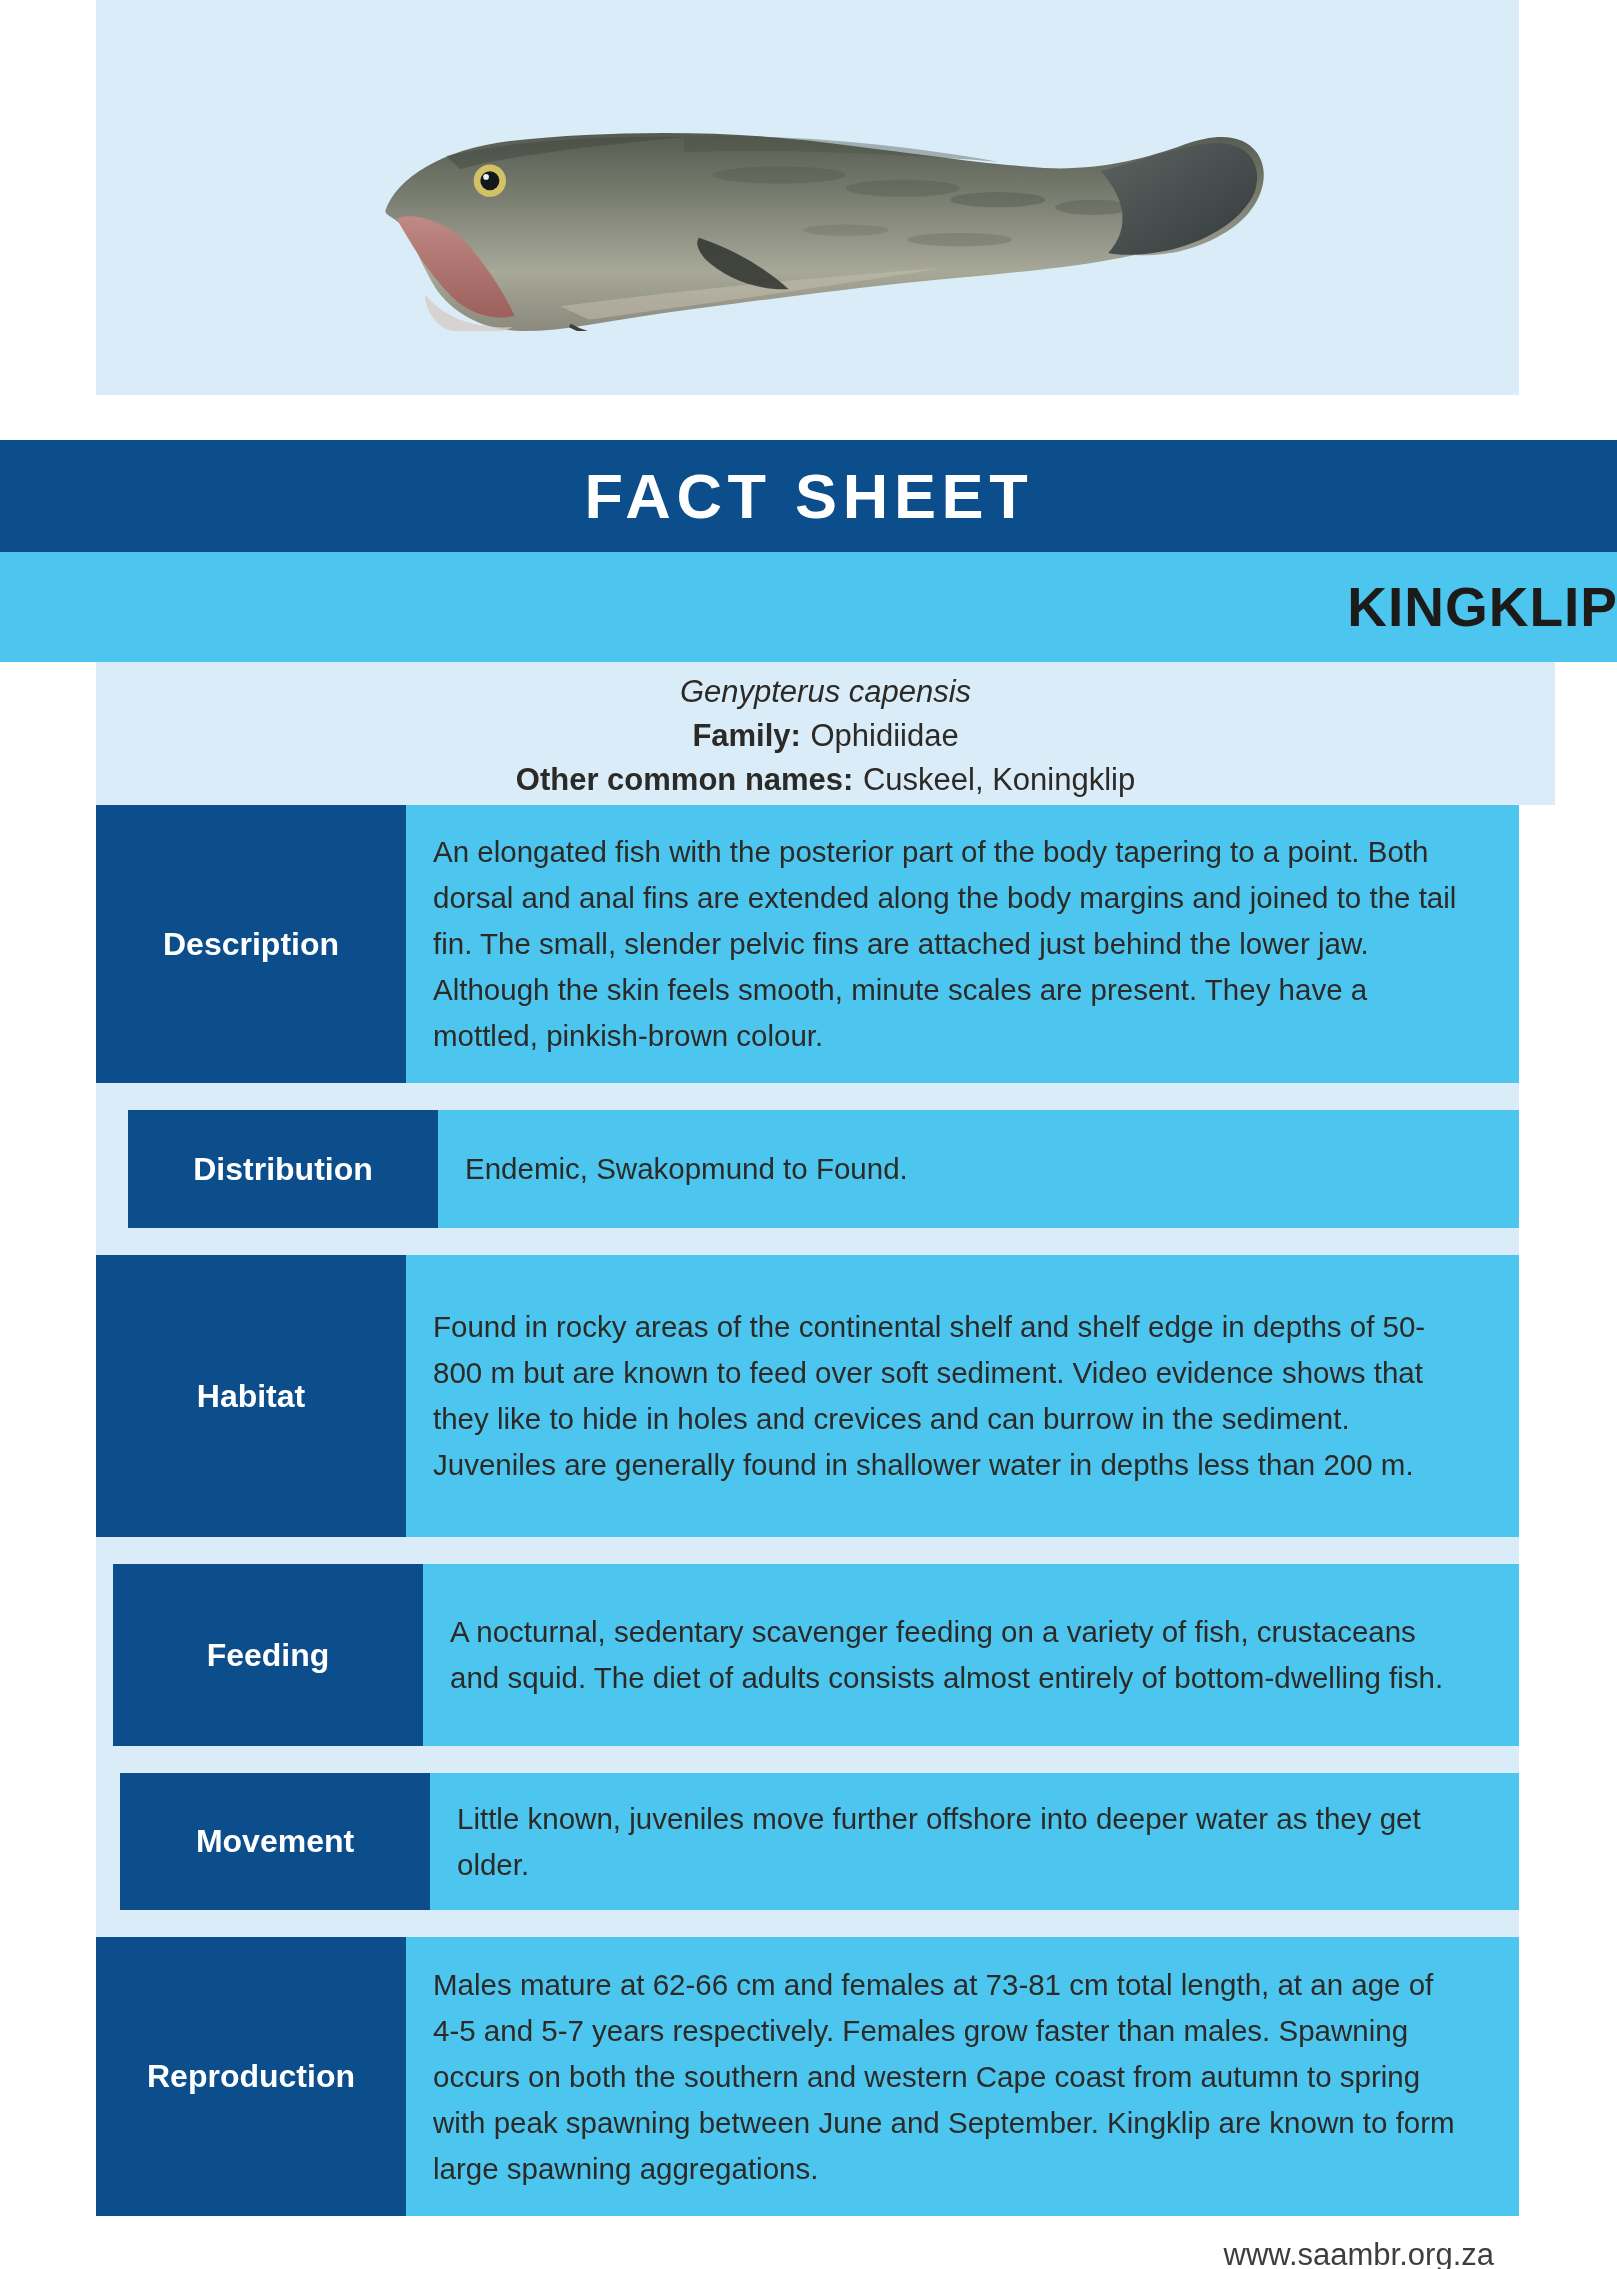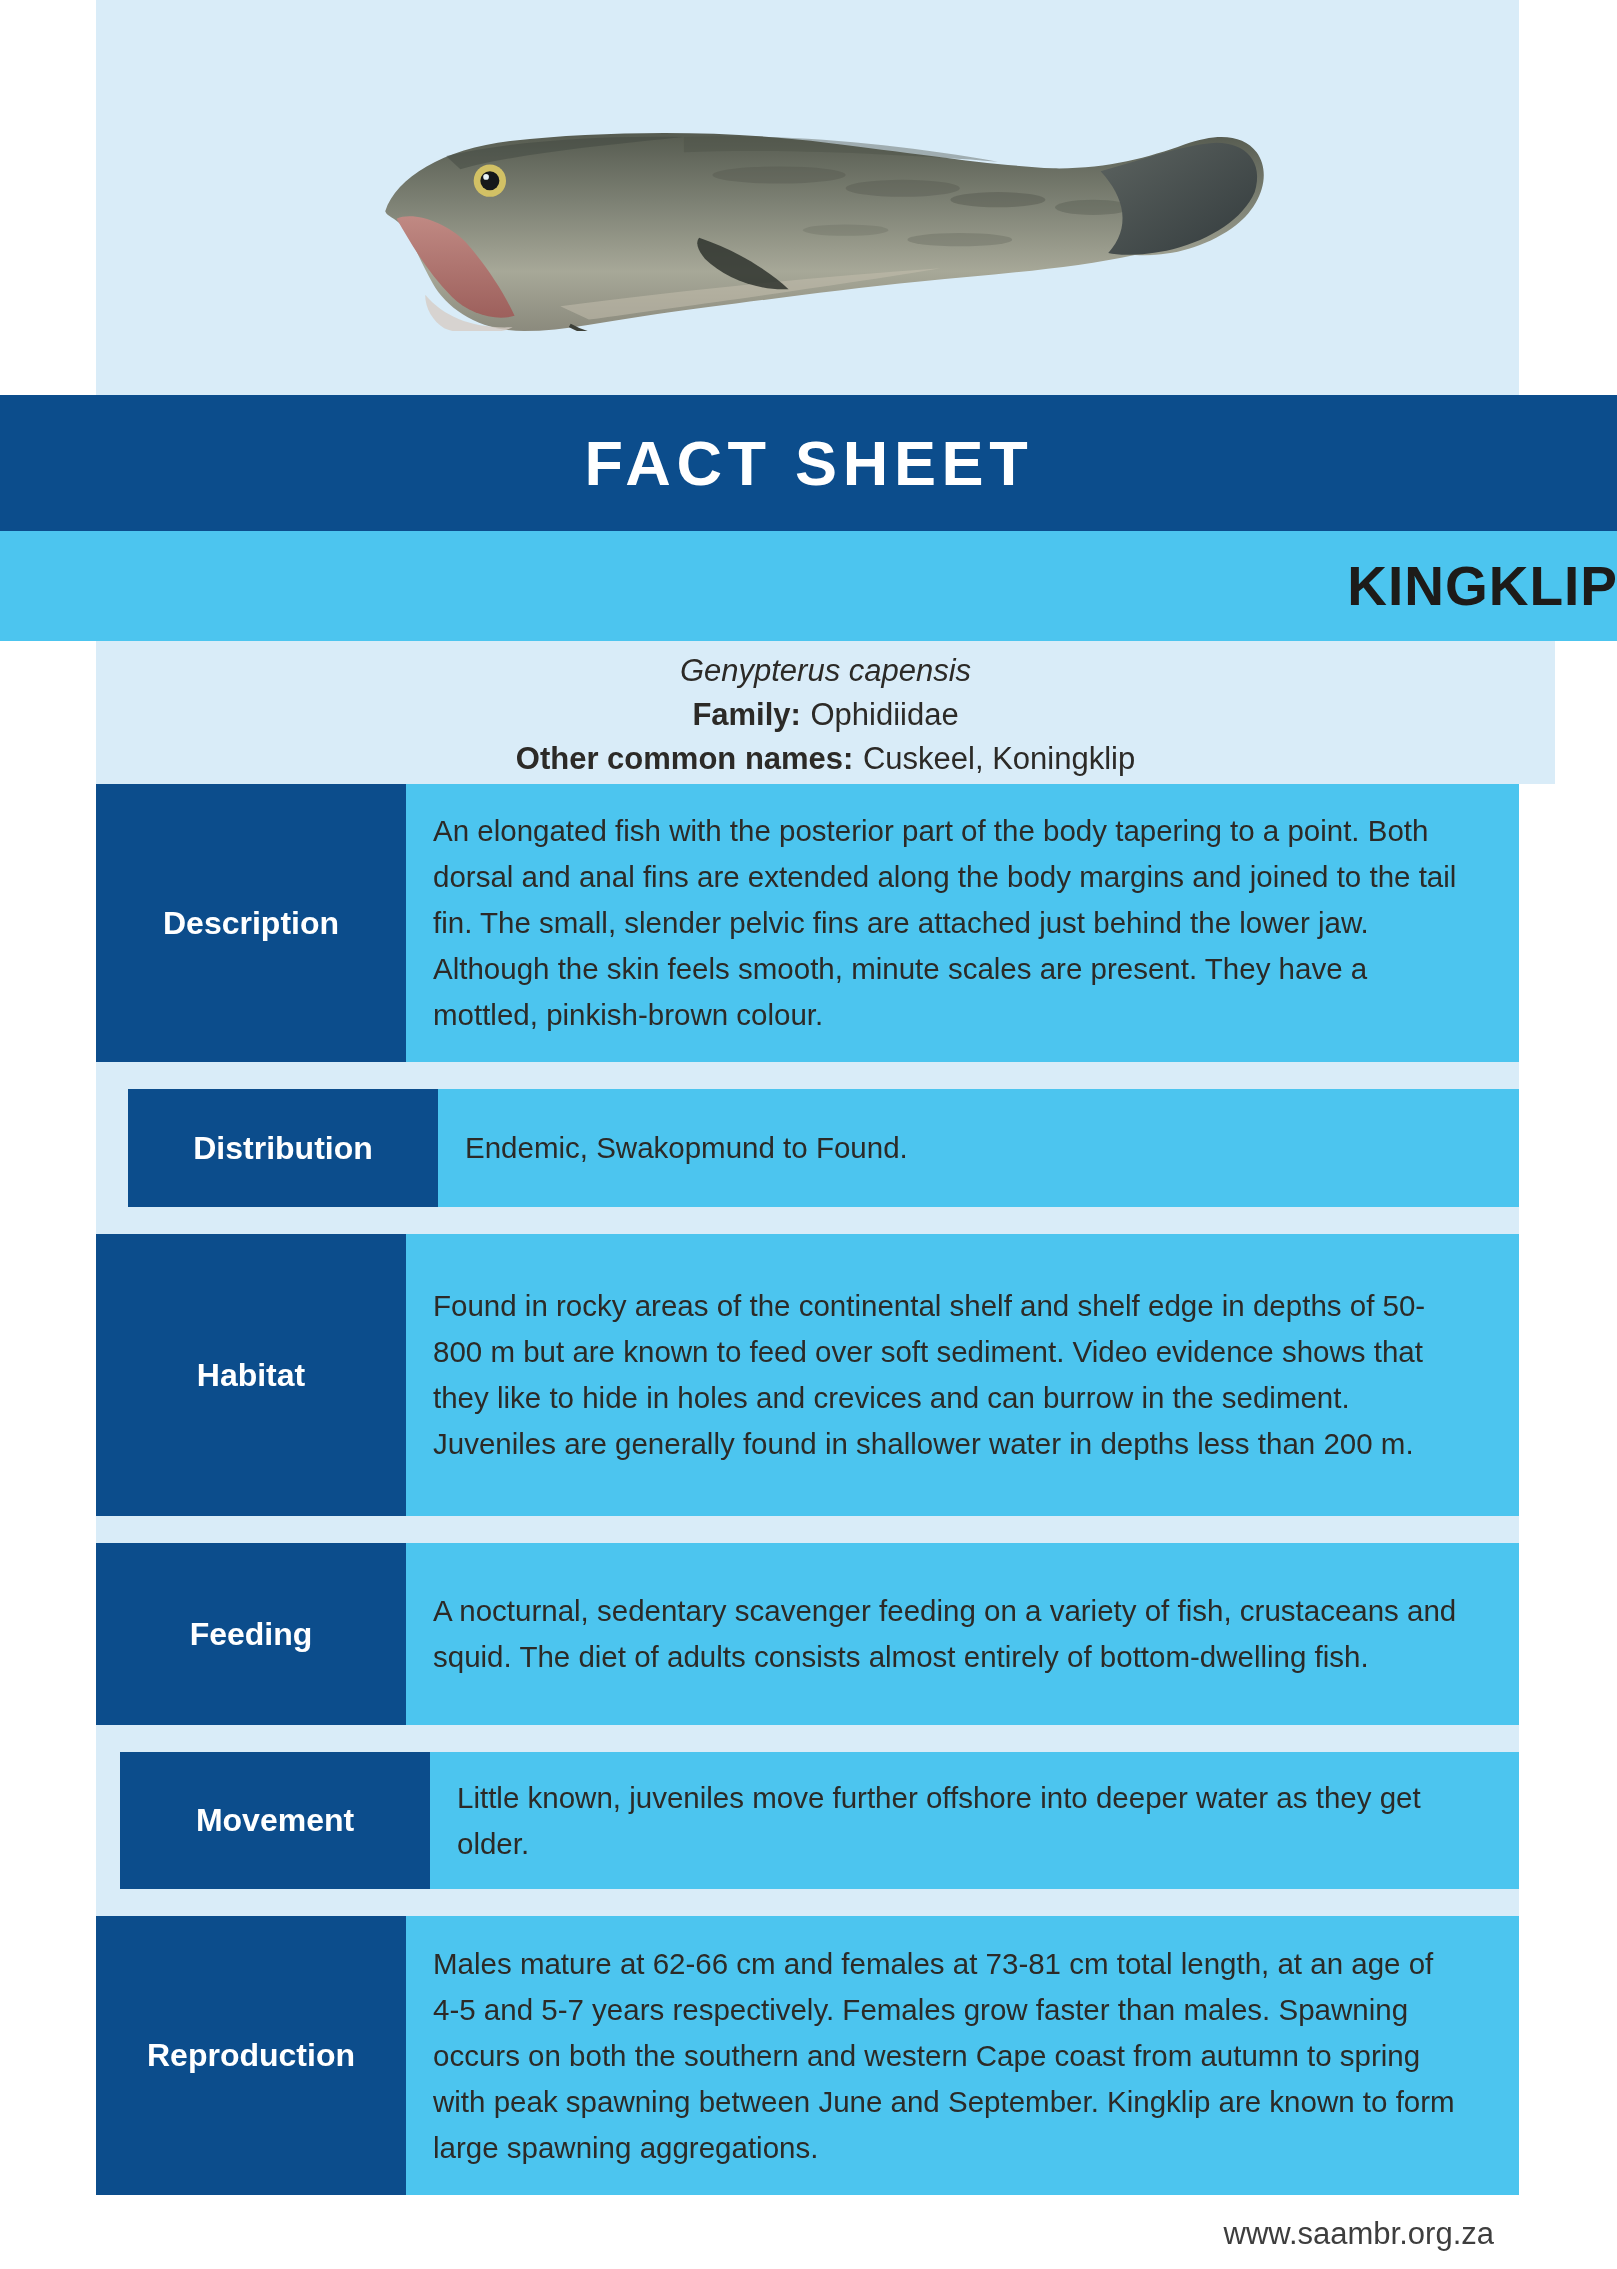--- a/index.html
+++ b/index.html
@@ -20,25 +20,26 @@
   }
   .fish-svg {
     position: absolute;
     left: 274px;
     top: 116px;
     width: 899px;
     height: 215px;
   }
   
   .banner-dark {
-    height: 136px;
+    height: 112px;
     background: #0c4d8c;
     display: flex;
     align-items: center;
     justify-content: center;
+    margin-top: 45px;
   }
   .banner-dark .t {
     color: #ffffff;
     font-size: 63px;
     font-weight: bold;
     letter-spacing: 5.7px;
   }
   .banner-light {
     height: 110px;
     background: #4cc5ef;
@@ -92,21 +93,21 @@
     font-size: 29.5px;
     line-height: 46px;
     display: flex;
     align-items: center;
     padding: 19px 52px 19px 27px;
     box-sizing: border-box;
   }
   .h-desc { height: 278px; }
   .h-dist { height: 118px; padding-left: 32px; }
   .h-hab  { height: 282px; }
-  .h-feed { height: 182px; }
+  .h-feed { height: 182px; margin-left: 17px; }
   .h-mov  { height: 137px; padding-left: 24px; }
   .h-rep  { height: 279px; }
   
   .footer {
     height: 99px;
     background: #ffffff;
     text-align: right;
     padding: 21px 124px 0 0;
     box-sizing: border-box;
     font-size: 31px;

